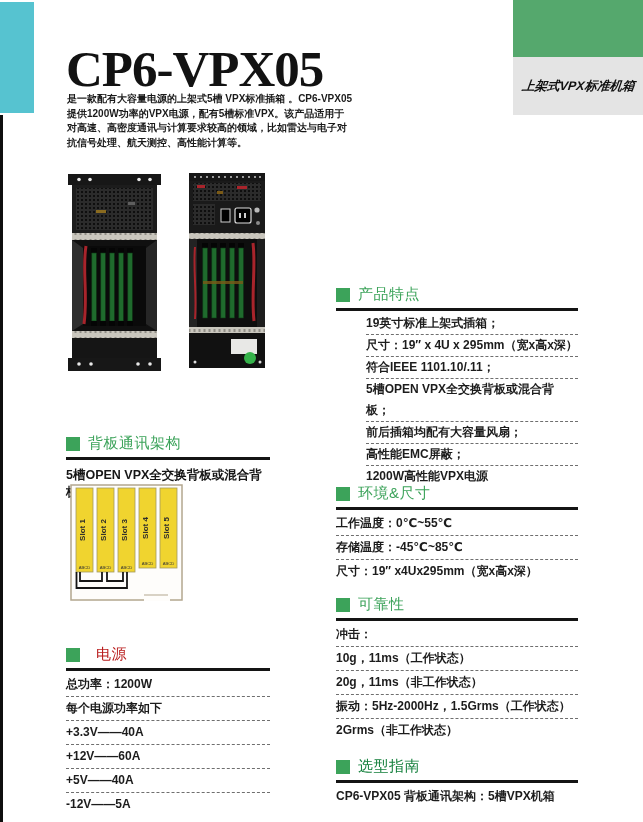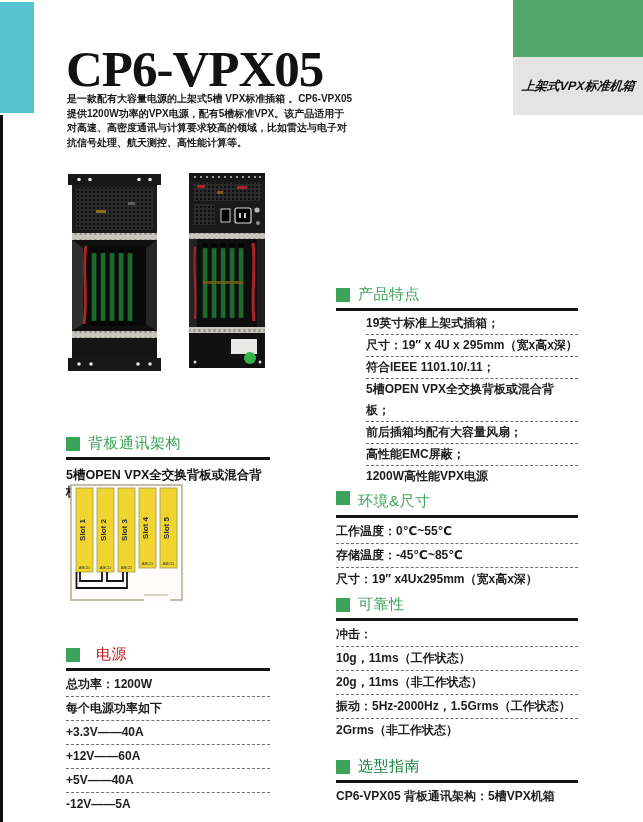--- a/index.html
+++ b/index.html
@@ -225,21 +225,21 @@
       <div class="row">5槽OPEN VPX全交换背板或混合背板；</div>
       <div class="row">前后插箱均配有大容量风扇；</div>
       <div class="row">高性能EMC屏蔽；</div>
       <div class="row">1200W高性能VPX电源</div>
     </div>
   </div>
 
   <div class="section col-right" style="left:336px;top:484px;">
     <div class="sec-head">
       <span class="sq" style="background:#3ca35a;"></span>
-      <span class="sec-title" style="color:#3ca35a;margin-top:8px;">环境&amp;尺寸</span>
+      <span class="sec-title" style="color:#3ca35a;">环境&amp;尺寸</span>
     </div>
     <div class="rule"></div>
     <div class="rows">
       <div class="row">工作温度：0℃~55℃</div>
       <div class="row">存储温度：-45℃~85℃</div>
       <div class="row">尺寸：19″ x4Ux295mm（宽x高x深）</div>
     </div>
   </div>
 
   <div class="section col-right" style="left:336px;top:595px;">

